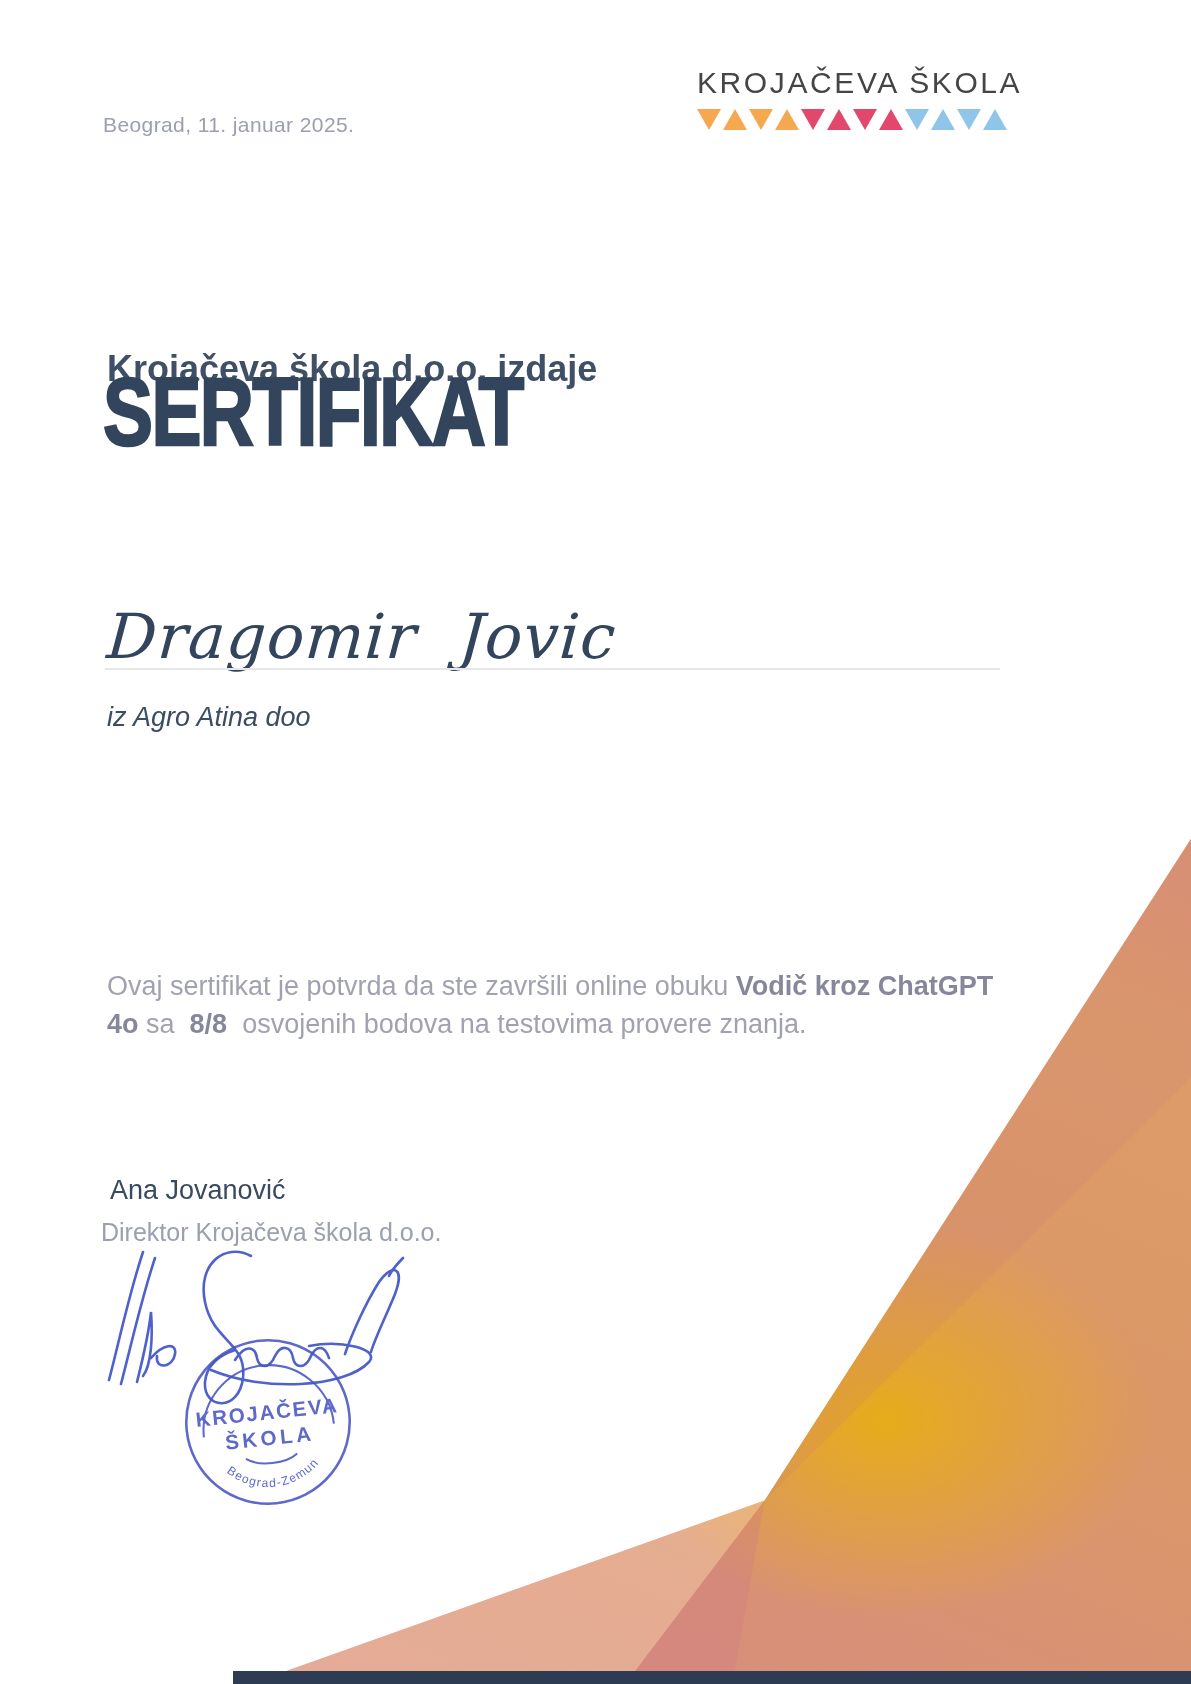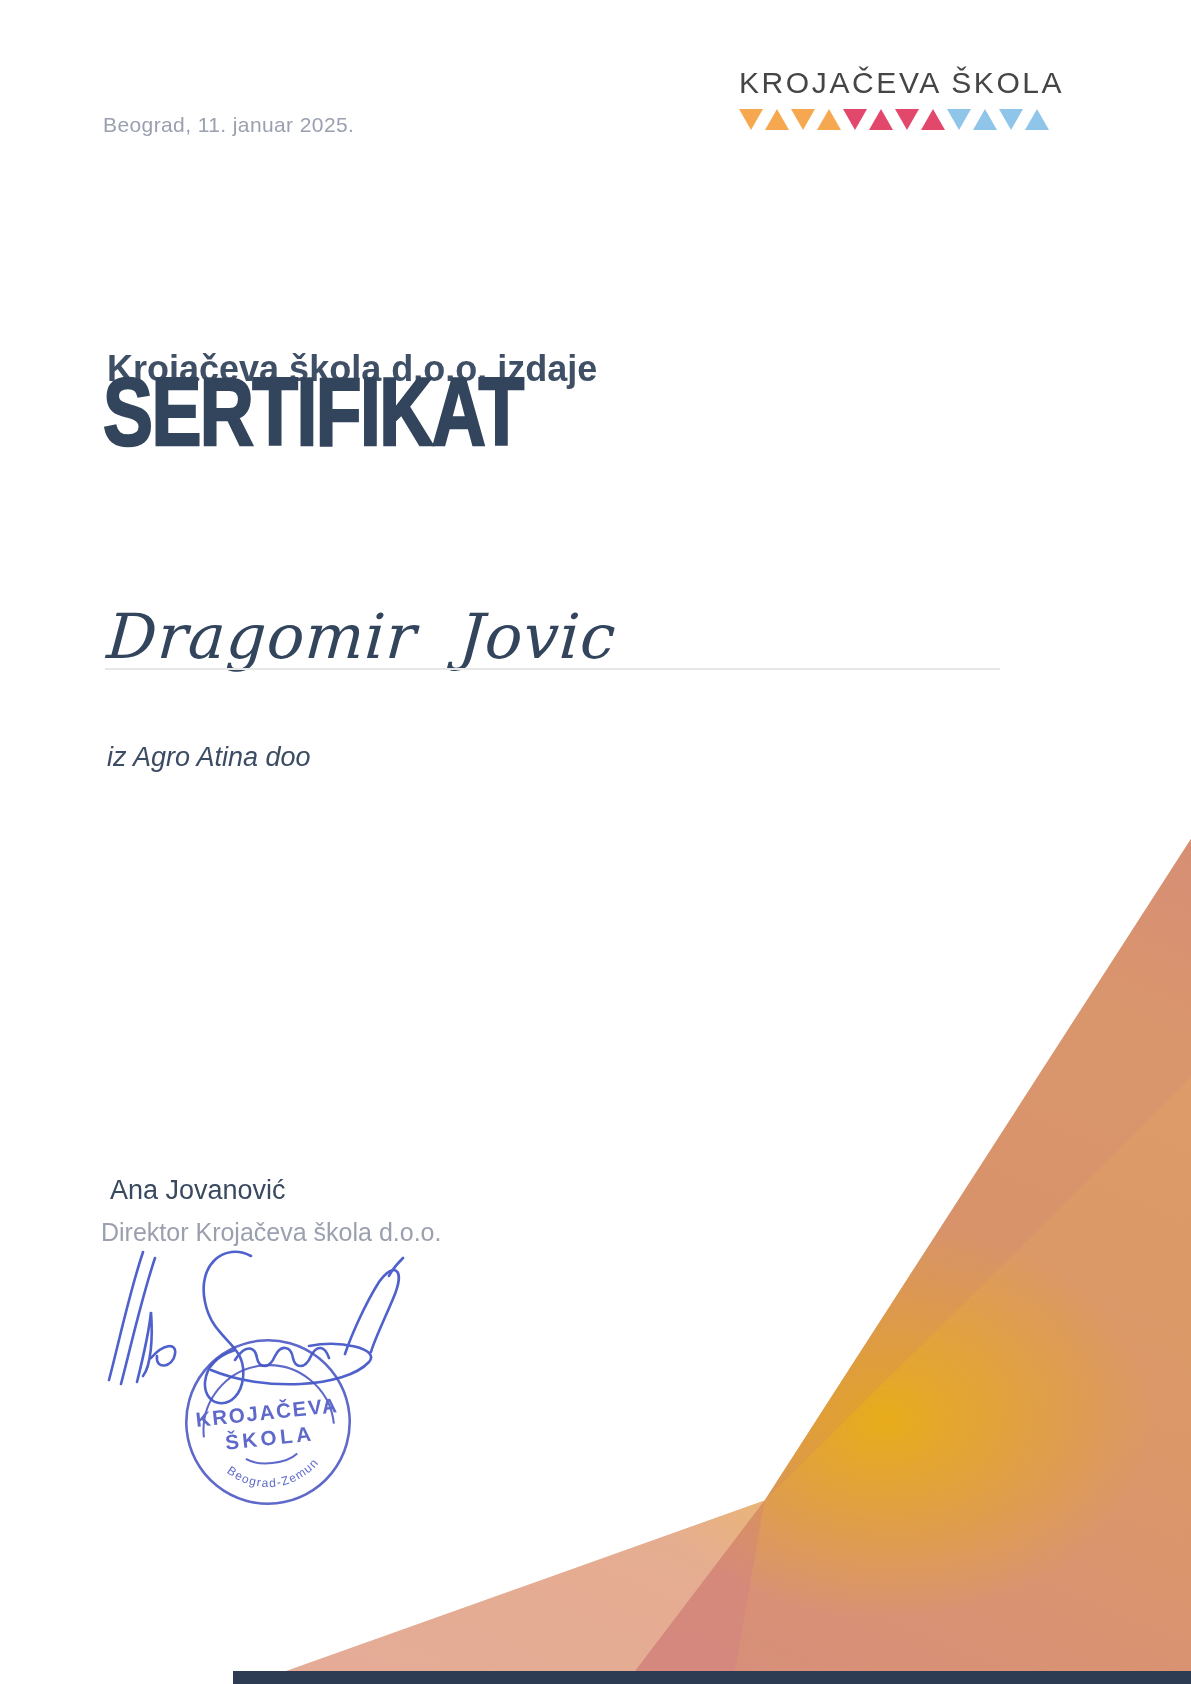--- a/index.html
+++ b/index.html
@@ -8,21 +8,21 @@
     width:1191px;height:1684px;
     background:#ffffff;
     overflow:hidden;
     font-family:"Liberation Sans",sans-serif;
   }
   
   .date{
     position:absolute;left:103px;top:113px;
     font-size:21px;color:#9ba0b0;letter-spacing:.4px;
   }
-  .logo{position:absolute;left:739px;top:66px;width:340px;}
+  .logo{position:absolute;left:697px;top:66px;width:340px;}
   .logo-text{
     font-size:30px;font-weight:400;color:#454546;
     letter-spacing:2.6px;white-space:nowrap;
   }
   .tri-band{display:flex;gap:2px;margin-top:9px;}
   .tri{width:24px;height:21px;}
   .tri-down{clip-path:polygon(0 0,100% 0,50% 100%);}
   .tri-up{clip-path:polygon(50% 0,0 100%,100% 100%);}
   
   .issuer{
@@ -45,21 +45,21 @@
     word-spacing:22px;letter-spacing:1px;
     transform:skewX(-4deg);transform-origin:left bottom;
     white-space:nowrap;
   }
   .name-rule{
     position:absolute;left:105px;top:668px;width:895px;height:2px;
     background:#e7e7e7;
   }
   .company{
     position:absolute;left:107px;top:702px;
-    font-size:27px;font-style:italic;font-weight:500;color:#3c4c63;margin-top:40px;
+    font-size:27px;font-style:italic;font-weight:500;color:#3c4c63;
   }
   
   .congrats{
     position:absolute;left:105px;top:866px;
     font-size:46px;font-weight:500;color:#3d4d63;letter-spacing:.5px;
   }
   .body-text{
     position:absolute;left:107px;top:940px;width:1010px;
     font-size:27px;line-height:1.42;color:#a1a2af;
   }
@@ -132,20 +132,21 @@
   </div>
 
   <div class="issuer">Krojačeva škola d.o.o. izdaje</div>
   <div class="big-title">SERTIFIKAT</div>
 
   <div class="recipient">Dragomir Jovic</div>
   <div class="name-rule"></div>
   <div class="company">iz Agro Atina doo</div>
 
 
+  <p class="body-text"><span>Ovaj sertifikat je potvrda da ste završili online obuku</span> <b>Vodič kroz ChatGPT</b><br><b>4o</b> <span>sa</span>&nbsp; <b>8/8</b>&nbsp; <span>osvojenih bodova na testovima provere znanja.</span></p>
 
   <div class="signer-name">Ana Jovanović</div>
   <div class="signer-title">Direktor Krojačeva škola d.o.o.</div>
 
   <svg class="sig-svg" viewBox="0 0 330 165">
     <g fill="none" stroke="#3c50c5" stroke-width="2.6" stroke-linecap="round" opacity="0.9">
       <path d="M16,138 C26,100 36,52 50,10"></path>
       <path d="M28,142 C38,104 48,58 62,16"></path>
       <path d="M44,140 C50,116 56,90 58,70 C60,96 58,124 50,134"></path>
       <path d="M58,116 C70,102 84,100 82,112 C80,126 62,128 64,114"></path>

